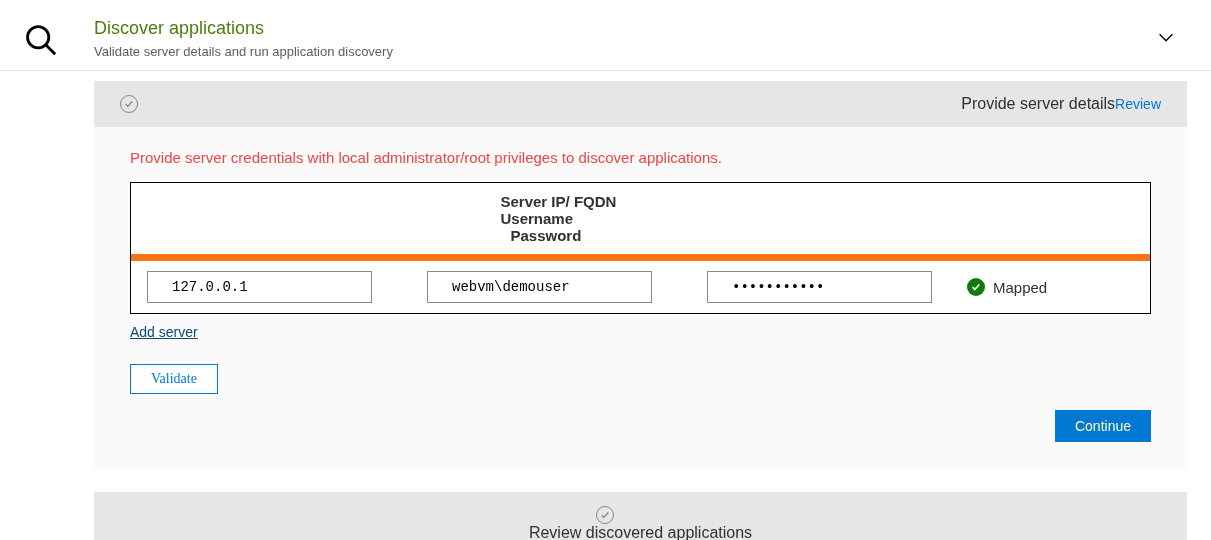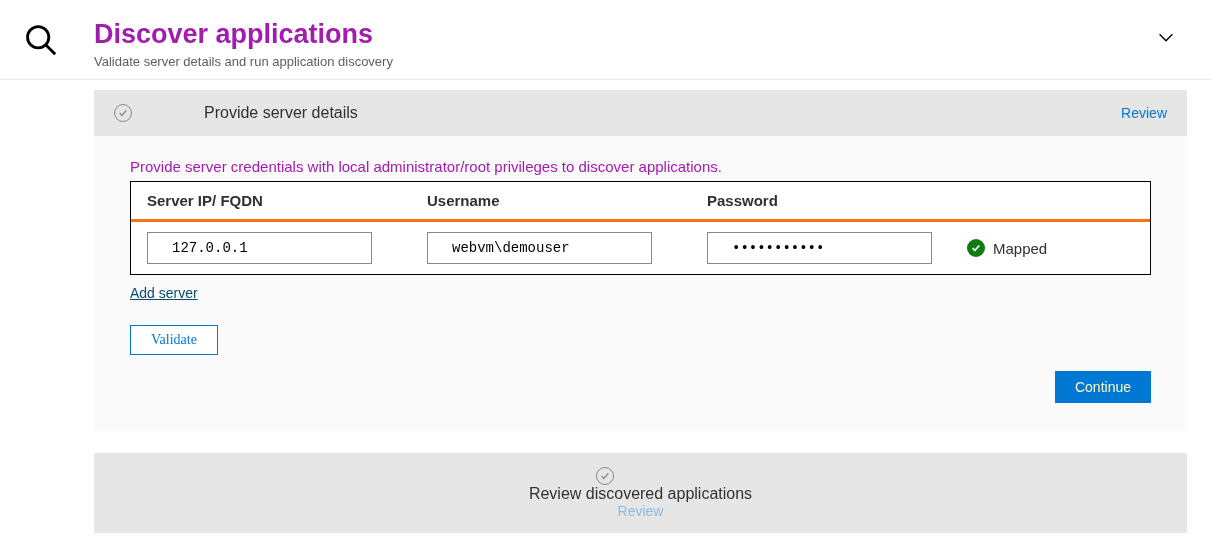--- a/index.html
+++ b/index.html
@@ -17,23 +17,23 @@
       border-bottom: 1px solid #edebe9;
     }
     .search-icon-wrap {
       width: 70px;
       display: flex;
       justify-content: flex-start;
       padding-top: 5px;
     }
     .header-titles { flex: 1; }
     .page-title {
-      font-size: 27px;
-      font-weight: 700;
-      color: #a21caf;
+      font-size: 18px;
+      font-weight: 400;
+      color: #4d7c0f;
       line-height: 1.2;
     }
     .page-subtitle {
       font-size: 13px;
       color: #605e5c;
       margin-top: 4px;
     }
     .chevron-wrap {
       display: flex;
       align-items: center;
@@ -42,51 +42,52 @@
     }
 
     .content-area {
       padding: 10px 24px 0 94px;
     }
 
     .section-header {
       background: #e6e6e6;
       display: flex;
       align-items: center;
-      padding: 14px 20px;
+      padding: 14px 26px;
       margin-top: 0;
+      text-align: right;
     }
     .section-header.gap { margin-top: 22px; flex-direction: column; }
     .check-circle {
       width: 18px; height: 18px;
       border-radius: 50%;
       border: 1.5px solid #888;
       display: flex; align-items: center; justify-content: center;
       margin-right: 72px;
     }
     .section-title { flex: 1; font-size: 16px; color: #323130; }
     .review-link { color: #0078d4; font-size: 14px; cursor: pointer; }
     .review-link.disabled { color: #8abce0; cursor: default;}
 
     .section-body {
       background: #fafafa;
       padding: 22px 36px 28px 36px;
     }
-    .instructions { font-size: 15px; color: #a21caf; margin-bottom: 6px; }
+    .instructions { font-size: 15px; color: #ef4444; margin-bottom: 16px; }
 
     .server-table {
       border: 1px solid #000;
       background: #fff;
     }
     .table-head, .table-row {
       display: flex;
       align-items: center;
       padding: 10px 16px;
     }
-    .table-head { border-bottom: 3px solid #f97316; }
+    .table-head { border-bottom: 7px solid #f97316; flex-direction: column; }
     .col-ip { width: 280px; }
     .col-user { width: 280px; }
     .col-pass { width: 260px; }
     .col-status { flex: 1; }
     .table-head > div { font-weight: 600; font-size: 15px; }
     .table-row input {
       width: 225px;
       height: 32px;
       border: 1px solid #8a8886;
       padding: 0 24px;

